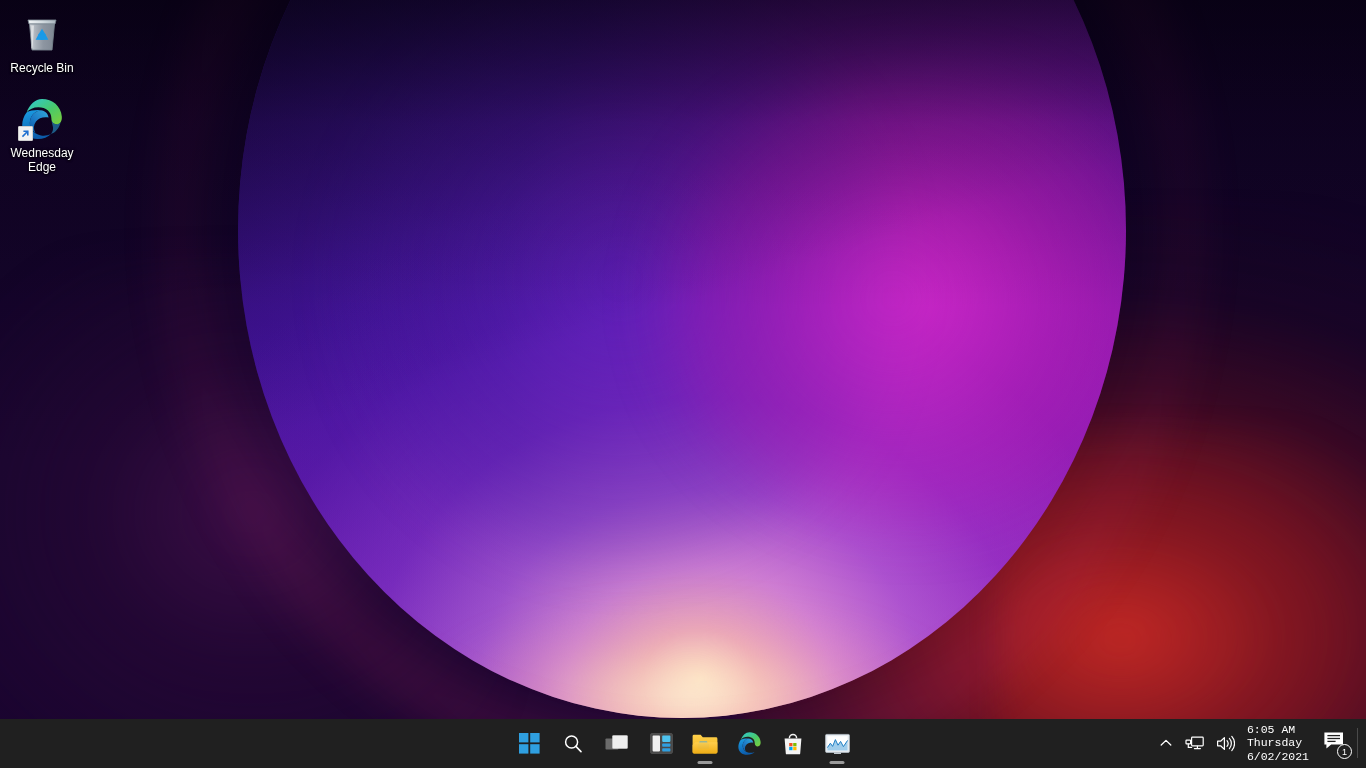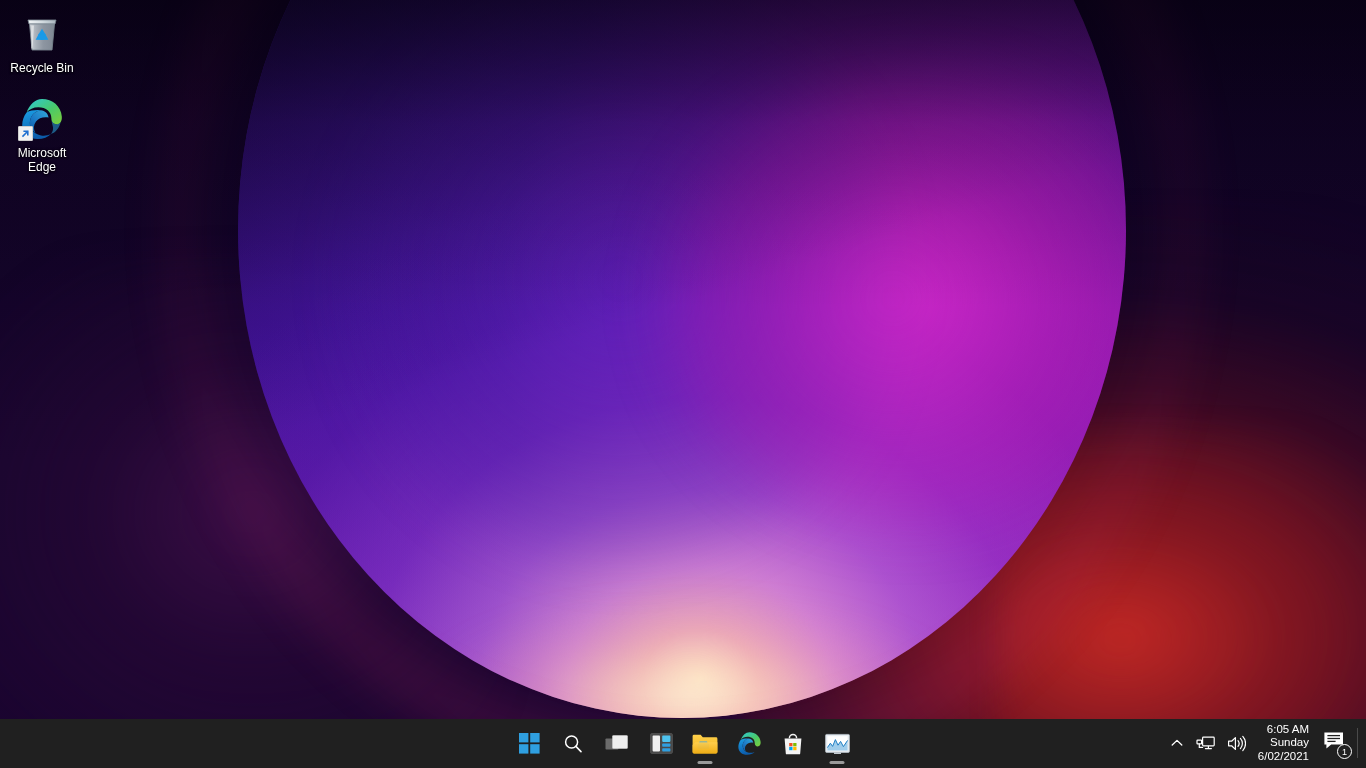--- a/index.html
+++ b/index.html
@@ -277,25 +277,26 @@
     height:40px;
     display:flex; align-items:center; justify-content:center;
     padding:0 6px;
     border-radius:4px;
     cursor:default;
   }
   .tb-clock {
     color:#ffffff;
     font-size:11.5px;
     line-height:13.5px;
-    text-align:right;
+    text-align:left;
     padding:0 8px 0 6px;
     height:44px;
     display:flex; flex-direction:column; justify-content:center;
     cursor:default;
+    font-family:Liberation Mono, monospace;
   }
   .tray-divider {
     width:1px; height:30px;
     background:#4a4a4a;
     margin:0 2px 0 2px;
   }
   .chat-wrap { position:relative; width:26px; height:24px; }
   .chat-badge {
     position:absolute; right:-3px; bottom:-4px;
     width:15px; height:15px;
@@ -403,21 +404,21 @@
                    C41.2 33.4 37.6 37.4 33 39 C35 36.4 35.6 33.4 34.6 30.4
                    C33.8 28 33.4 25.8 33.4 23.6 Z" fill="#2aa8df" opacity="0.55"></path>
         </svg>
         <div class="shortcut-badge">
           <svg width="11" height="11" viewBox="0 0 11 11">
             <path d="M3 8 L7.5 3.5 M4.2 3.2 L7.8 3.2 L7.8 6.8" stroke="#1d6fd0" stroke-width="1.6" fill="none" stroke-linecap="square"></path>
           </svg>
         </div>
       </div>
       <div class="label">
-        <span>Microsoft</span><br>
+        <span>Wednesday</span><br>
         <span>Edge</span>
       </div>
     </div>
 
   </div>
 </div>
 
 <div id="taskbar">
 
   <div class="tb-center">
@@ -540,21 +541,21 @@
       <svg width="19" height="17" viewBox="0 0 19 17">
         <path d="M1.6 6.2 L4.6 6.2 L8.4 2.6 L8.4 14.4 L4.6 10.8 L1.6 10.8 Z" fill="none" stroke="#ffffff" stroke-width="1.2" stroke-linejoin="round"></path>
         <path d="M11.0 5.6 A4.6 4.6 0 0 1 11.0 11.4" fill="none" stroke="#ffffff" stroke-width="1.2" stroke-linecap="round"></path>
         <path d="M13.4 3.4 A7.6 7.6 0 0 1 13.4 13.6" fill="none" stroke="#ffffff" stroke-width="1.2" stroke-linecap="round"></path>
         <path d="M15.8 1.4 A10.6 10.6 0 0 1 15.8 15.6" fill="none" stroke="#ffffff" stroke-width="1.2" stroke-linecap="round"></path>
       </svg>
     </div>
 
     <div class="tb-clock">
       <span>6:05 AM</span>
-      <span>Sunday</span>
+      <span>Thursday</span>
       <span>6/02/2021</span>
     </div>
 
     <div class="tray-btn">
       <div class="chat-wrap">
         <svg width="24" height="22" viewBox="0 0 24 22">
           <path d="M1.4 1.4 L20 1.4 L20 13.4 L8.2 13.4 L3.4 17.6 L3.4 13.4 L1.4 13.4 Z" fill="#ffffff"></path>
           <line x1="4.4" y1="4.6" x2="17" y2="4.6" stroke="#202020" stroke-width="1.3"></line>
           <line x1="4.4" y1="7.5" x2="17" y2="7.5" stroke="#202020" stroke-width="1.3"></line>
           <line x1="4.4" y1="10.4" x2="12.6" y2="10.4" stroke="#202020" stroke-width="1.3"></line>

